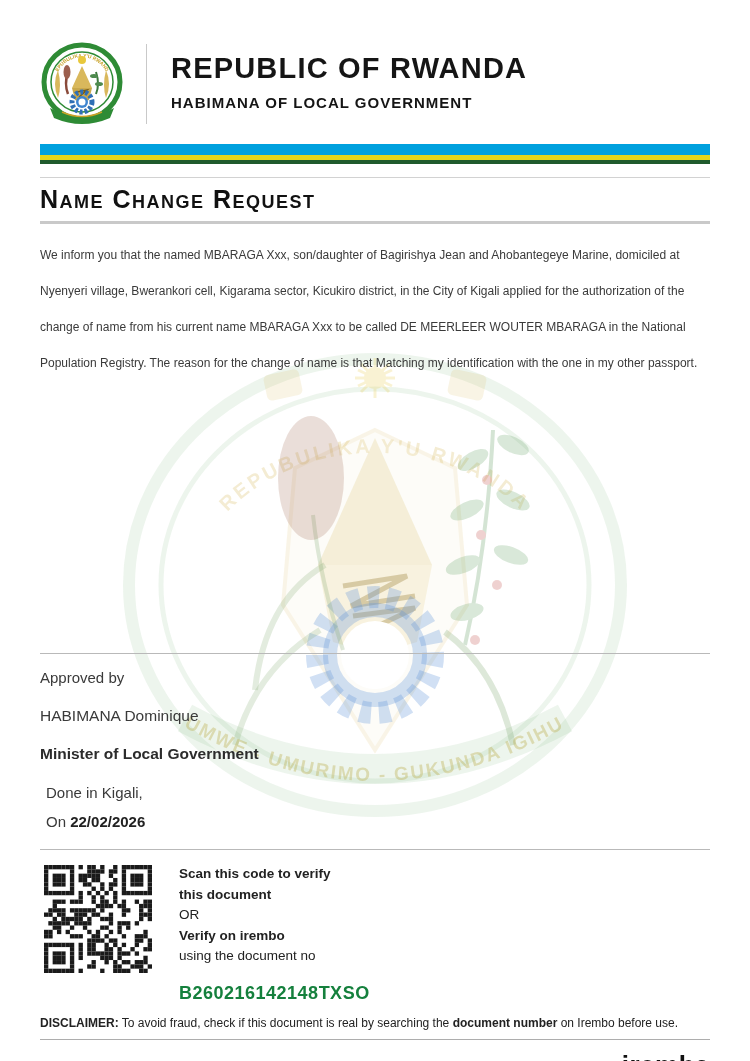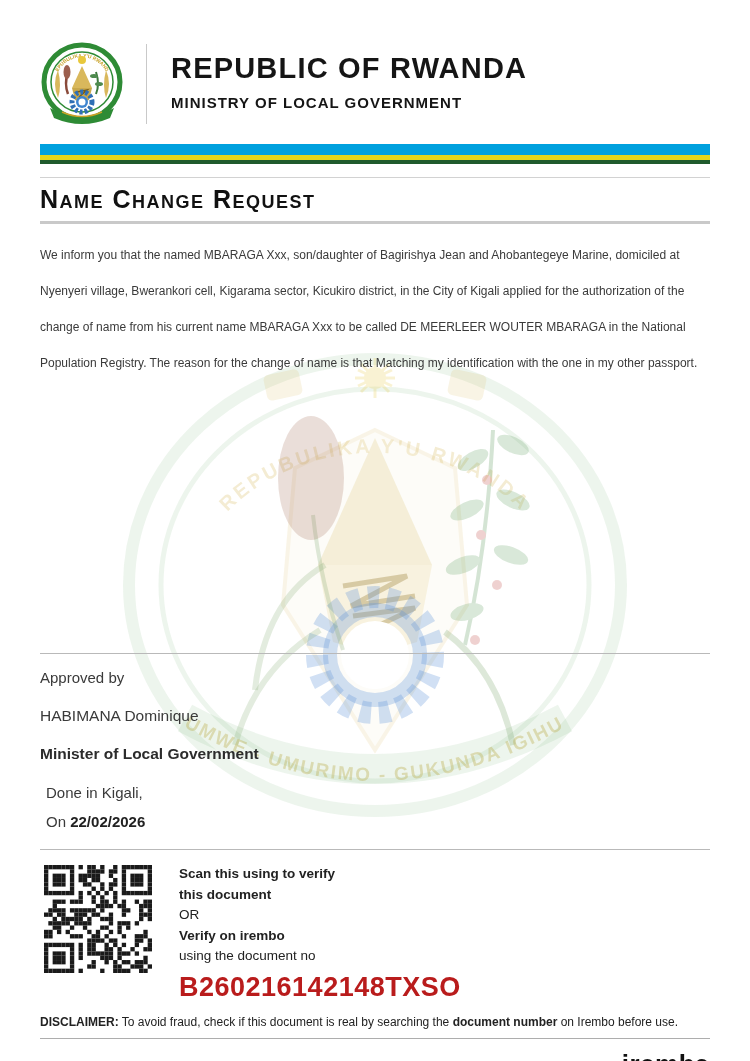--- a/index.html
+++ b/index.html
@@ -38,21 +38,21 @@
   .done-date{font-size:15px;margin-top:12px;padding-left:6px;}
   .done-date b{font-weight:bold;color:#222;}
 
   
   .hr-verify{border-top:1px solid #b9b9b9;margin-top:19px;}
   .verify-row{display:flex;margin-top:15px;}
   .qr{width:108px;height:108px;flex:0 0 auto;margin-left:4px;}
   .verify-text{margin-left:27px;padding-top:2px;}
   .v-line{font-size:13.5px;color:#222;margin-bottom:7px;line-height:13.5px;}
   .v-bold{font-weight:bold;}
-  .doc-number{font-size:27px;font-weight:bold;color:#b91c1c;letter-spacing:0.5px;margin-top:9px;}
+  .doc-number{font-size:18px;font-weight:bold;color:#15803d;letter-spacing:0.5px;margin-top:20px;}
 
   .disclaimer{font-size:12px;color:#222;margin-top:12px;}
   .hr-footer{border-top:1px solid #adadad;margin-top:9px;}
   .footer{text-align:right;margin-top:10px;}
   .footer .issued{font-size:10.5px;color:#333;vertical-align:4px;}
   .footer .brand{font-size:26px;font-weight:bold;color:#111;margin-left:7px;letter-spacing:0.5px;}
 </style>
 </head>
 <body>
 
@@ -149,21 +149,21 @@
           <circle cx="42" cy="60" r="10" fill="none" stroke="#2F6FB5" stroke-width="5" stroke-dasharray="3 2"></circle>
           <circle cx="42" cy="60" r="6" fill="#3E85D0"></circle>
           <circle cx="42" cy="60" r="3.5" fill="#ffffff"></circle>
           <path d="M10,66 Q42,84 74,66 L70,76 Q42,88 14,76 Z" fill="#2E8B35"></path>
           <path d="M22,70 Q42,79 62,70" fill="none" stroke="#C9A227" stroke-width="1.5"></path>
         </svg>
       </div>
       <div class="hdr-divider"></div>
       <div class="hdr-text">
         <div class="hdr-title">REPUBLIC OF RWANDA</div>
-        <div class="hdr-subtitle">MINISTRY OF LOCAL GOVERNMENT</div>
+        <div class="hdr-subtitle">HABIMANA OF LOCAL GOVERNMENT</div>
       </div>
     </div>
 
     <div class="flag">
       <div class="b" style="background: rgb(0, 161, 222);"></div>
       <div class="y" style="background: rgb(227, 214, 27);"></div>
       <div class="g" style="background: rgb(31, 91, 45);"></div>
     </div>
 
     <hr class="hr-thin">
@@ -492,21 +492,21 @@
             <rect x="52" y="96" width="4" height="4"></rect>
             <rect x="64" y="96" width="4" height="4"></rect>
             <rect x="68" y="96" width="4" height="4"></rect>
             <rect x="72" y="96" width="4" height="4"></rect>
             <rect x="76" y="96" width="4" height="4"></rect>
             <rect x="88" y="96" width="4" height="4"></rect>
             <rect x="92" y="96" width="4" height="4"></rect>
           </svg>
       </div>
       <div class="verify-text">
-        <div class="v-line v-bold">Scan this using to verify</div>
+        <div class="v-line v-bold">Scan this code to verify</div>
         <div class="v-line v-bold">this document</div>
         <div class="v-line">OR</div>
         <div class="v-line v-bold">Verify on irembo</div>
         <div class="v-line">using the document no</div>
         <div class="doc-number">B260216142148TXSO</div>
       </div>
     </div>
 
     <div class="disclaimer"><b>DISCLAIMER:</b><span> To avoid fraud, check if this document is real by searching the </span><b>document number</b><span> on Irembo before use.</span></div>
 

